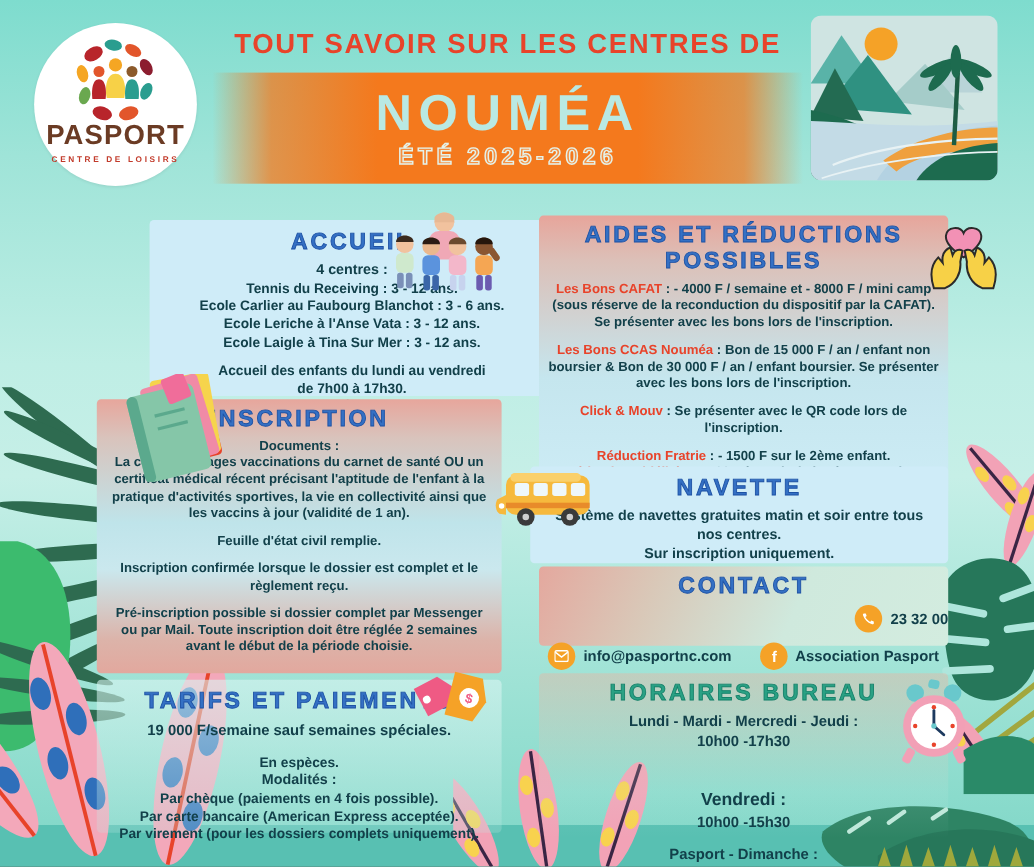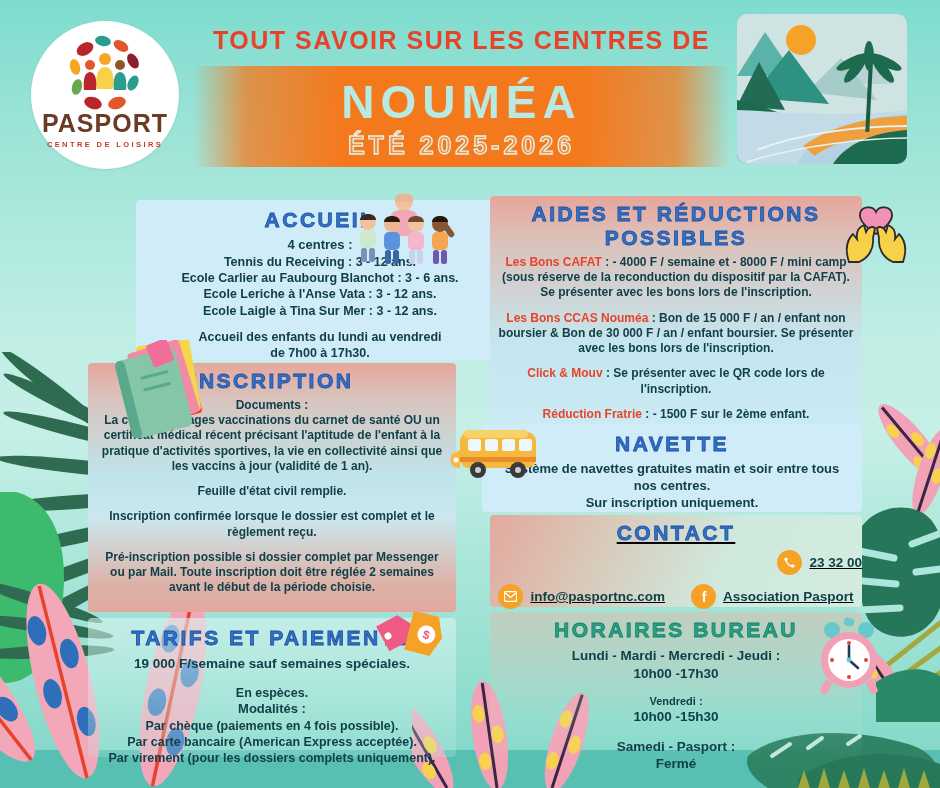--- a/index.html
+++ b/index.html
@@ -10,39 +10,39 @@
     font-weight:700;
   }
   .bottom-band{position:absolute;left:0;bottom:0;width:940px;height:38px;background:#58c0b2;}
   .abs{position:absolute;}
   
   .kicker{position:absolute;left:193px;top:26px;width:537px;text-align:center;
     font-size:25px;font-weight:800;letter-spacing:1.5px;color:#e8432a;}
   .band{position:absolute;left:193px;top:66px;width:537px;height:101px;text-align:center;
     background:linear-gradient(90deg,rgba(244,121,29,0) 0%,rgba(244,121,29,.75) 10%,#f4791d 28%,#f4791d 72%,rgba(244,121,29,.75) 90%,rgba(244,121,29,0) 100%);}
   .city{font-size:46px;font-weight:800;letter-spacing:6px;color:#b9e9e3;margin-top:9px;}
-  .season{font-size:25px;font-weight:800;letter-spacing:4px;color:rgba(250,248,240,.18);
+  .season{font-size:21px;font-weight:800;letter-spacing:4px;color:rgba(250,248,240,.18);
     -webkit-text-stroke:1.3px #e4f2ea;margin-top:2px;}
   
   .logo{position:absolute;left:31px;top:21px;width:148px;height:148px;border-radius:50%;
     background:#fff;text-align:center;box-shadow:0 1px 3px rgba(0,0,0,.08);}
   .logo-name{font-size:25px;font-weight:800;color:#6b3b24;letter-spacing:1px;margin-top:-2px;}
   .logo-tag{font-size:7.5px;font-weight:800;color:#c23a2a;letter-spacing:2.4px;margin-top:2px;}
   
   .card{position:absolute;text-align:center;border-radius:4px;}
   .card-accueil{left:88px;top:200px;width:368px;height:160px;background:#cfecf8;padding-top:8px;margin-left:48px;}
   .card-inscription{left:88px;top:363px;width:368px;height:249px;padding:6px 10px 0;
     background:linear-gradient(180deg,#e7a69c 0%,#d9c3bc 14%,#bfe4ea 45%,#cae8ee 62%,#dcb3a9 88%,#e2a89e 100%);}
   .card-tarifs{left:88px;top:618px;width:368px;height:139px;padding-top:8px;
     background:linear-gradient(180deg,rgba(218,245,242,.6),rgba(190,233,228,.25));}
   .card-aides{left:490px;top:196px;width:372px;height:254px;padding:6px 8px 0;
     background:linear-gradient(180deg,#e7a59b 0%,#dcc0b8 16%,#c5e6ee 58%,#cdecf6 100%);}
   .card-navette{left:482px;top:424px;width:380px;height:88px;background:#cfecf8;padding:8px 14px 0;}
-  .card-contact{left:490px;top:515px;width:372px;height:92px;padding-top:6px;
-    background:linear-gradient(115deg,#e4a89e 0%,#d9c8b8 28%,#cfe9dd 62%,#d3ecdf 100%);text-decoration:underline;}
+  .card-contact{left:490px;top:515px;width:372px;height:72px;padding-top:6px;
+    background:linear-gradient(115deg,#e4a89e 0%,#d9c8b8 28%,#cfe9dd 62%,#d3ecdf 100%);}
   .card-horaires{left:490px;top:612px;width:372px;height:150px;padding-top:6px;
     background:linear-gradient(180deg,rgba(224,186,168,.5),rgba(207,236,230,.12) 72%,rgba(207,236,230,0) 100%);}
   
   .sec-title{font-size:21px;font-weight:800;letter-spacing:2.5px;color:#3470c4;
     -webkit-text-stroke:.8px #1d51a4;margin-bottom:5px;}
   .sec-title-teal{color:#2aa184;-webkit-text-stroke:.8px #15816a;}
   .red{color:#e8432a;}
   .body{font-size:12.5px;line-height:1.3;color:#12404a;}
   .b12{font-size:12px;line-height:1.27;} .gap10{height:10px;} .gap12{height:12px;}
   
@@ -409,24 +409,24 @@
         <span>Association Pasport</span>
       </div>
     </div>
   </div>
 
   <div class="card card-horaires">
     <div class="sec-title sec-title-teal">HORAIRES BUREAU</div>
     <div class="body red" style="font-size:13.5px;">Lundi - Mardi - Mercredi - Jeudi :</div>
     <div class="body" style="font-size:13.5px;">10h00 -17h30</div>
     <div class="gap12"></div>
-    <div class="body red" style="font-size:11px;">Vendredi :</div>
+    <div class="body red" style="font-size:16px;margin-top:24px;">Vendredi :</div>
     <div class="body" style="font-size:13.5px;">10h00 -15h30</div>
     <div class="gap12"></div>
-    <div class="body red" style="font-size:13.5px;">Samedi - Pasport :</div>
+    <div class="body red" style="font-size:13.5px;">Pasport - Dimanche :</div>
     <div class="body" style="font-size:13.5px;">Fermé</div>
   </div>
 
   <svg class="abs" style="left:810px;top:614px;" width="78" height="86" viewBox="0 0 78 86">
     <circle cx="22" cy="16" r="8" fill="#69c8cc"></circle>
       <circle cx="56" cy="16" r="8" fill="#69c8cc"></circle>
     <rect x="34" y="4" width="10" height="8" rx="3" fill="#69c8cc" transform="rotate(12 39 8)"></rect>
     <rect x="12" y="66" width="8" height="14" rx="3" fill="#f2a0b6" transform="rotate(28 16 73)"></rect>
     <rect x="58" y="66" width="8" height="14" rx="3" fill="#f2a0b6" transform="rotate(-28 62 73)"></rect>
     <circle cx="39" cy="46" r="28" fill="#f2a0b6"></circle>

